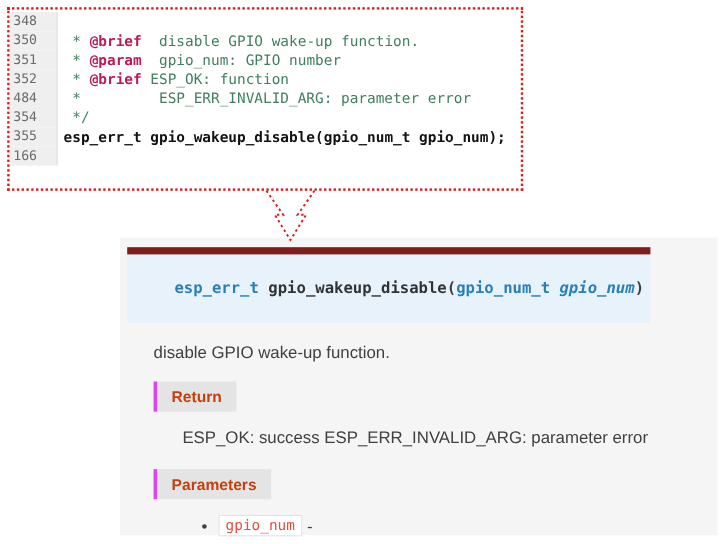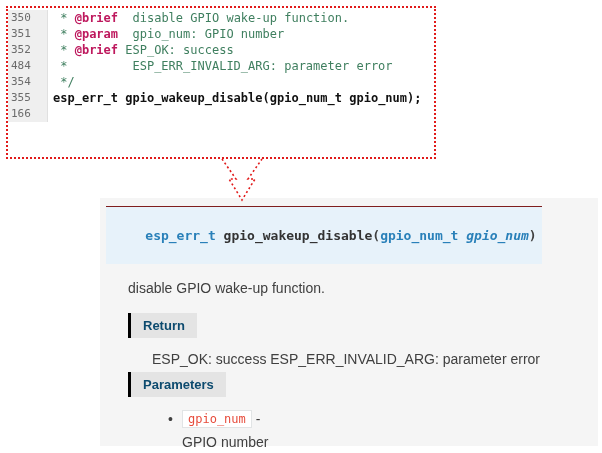--- a/index.html
+++ b/index.html
@@ -44,76 +44,81 @@
 
   
   .doc-panel {
     position:absolute; left:100px; top:198px;
     width:498px; height:248px;
     background:#f5f5f5;
   }
   .signature {
     margin:8px 56px 0 6px;
     background:#e7f2fa;
-    border-top:1px solid #7f1d1d;
+    border-top:6px solid #7f1d1d;
     padding:6px 8px;
     font-family:"DejaVu Sans Mono", monospace;
     font-size:13px; font-weight:bold;
     white-space:pre; color:#404040;
   }
   .sig-type, .sig-ptype { color:#2980b9; }
   .sig-name { color:#333333; }
   .sig-pname { color:#2980b9; font-style:italic; }
 
   .doc-body { padding:16px 20px 0 28px; color:#404040; font-size:14px; }
   .desc { margin-bottom:17px; }
   .rubric-row { margin-bottom:13px; }
   .rubric {
     display:inline-block;
     background:#e4e4e4;
-    border-left:3px solid #000000;
+    border-left:3px solid #d946ef;
     padding:5px 12px;
-    font-weight:bold; font-size:13px; color:#0c4a6e;
+    font-weight:bold; font-size:13px; color:#c2410c;
   }
-  .return-text { margin:0 0 5px 24px; }
+  .return-text { margin:0 0 19px 24px; }
   .params { margin-left:40px; list-style:none; }
   .param-line { display:flex; align-items:center; }
   .bullet { width:14px; color:#404040; font-size:14px; }
   .param-chip {
     font-family:"DejaVu Sans Mono", monospace;
     font-size:12px; color:#e74c3c;
     background:#ffffff; border:1px solid #e1e4e5;
     padding:1px 5px;
   }
   .param-dash { margin-left:4px; }
   .param-desc { margin-left:14px; margin-top:6px; }
 </style>
 </head>
 <body>
 
 <div class="code-box">
 
+  <div class="ed-line">
+    <span class="gutter">348</span>
+    <span class="fold"></span>
+    <span class="codetxt"></span>
+  </div>
 
 
   <div class="ed-line">
     <span class="gutter">350</span>
     <span class="fold"></span>
     <span class="codetxt"><span class="c"> * </span><span class="t">@brief</span><span class="c">  disable GPIO wake-up function.</span></span>
   </div>
 
   <div class="ed-line">
     <span class="gutter">351</span>
     <span class="fold"></span>
     <span class="codetxt"><span class="c"> * </span><span class="t">@param</span><span class="c">  gpio_num: GPIO number</span></span>
   </div>
 
   <div class="ed-line">
     <span class="gutter">352</span>
     <span class="fold"></span>
-    <span class="codetxt"><span class="c"> * </span><span class="t">@brief</span><span class="c"> ESP_OK: success</span></span>
+    <span class="codetxt"><span class="c"> * </span><span class="t">@brief</span><span class="c"> ESP_OK: function</span></span>
   </div>
 
   <div class="ed-line">
     <span class="gutter">484</span>
     <span class="fold"></span>
     <span class="codetxt"><span class="c"> *         ESP_ERR_INVALID_ARG: parameter error</span></span>
   </div>
 
   <div class="ed-line">
     <span class="gutter">354</span>

